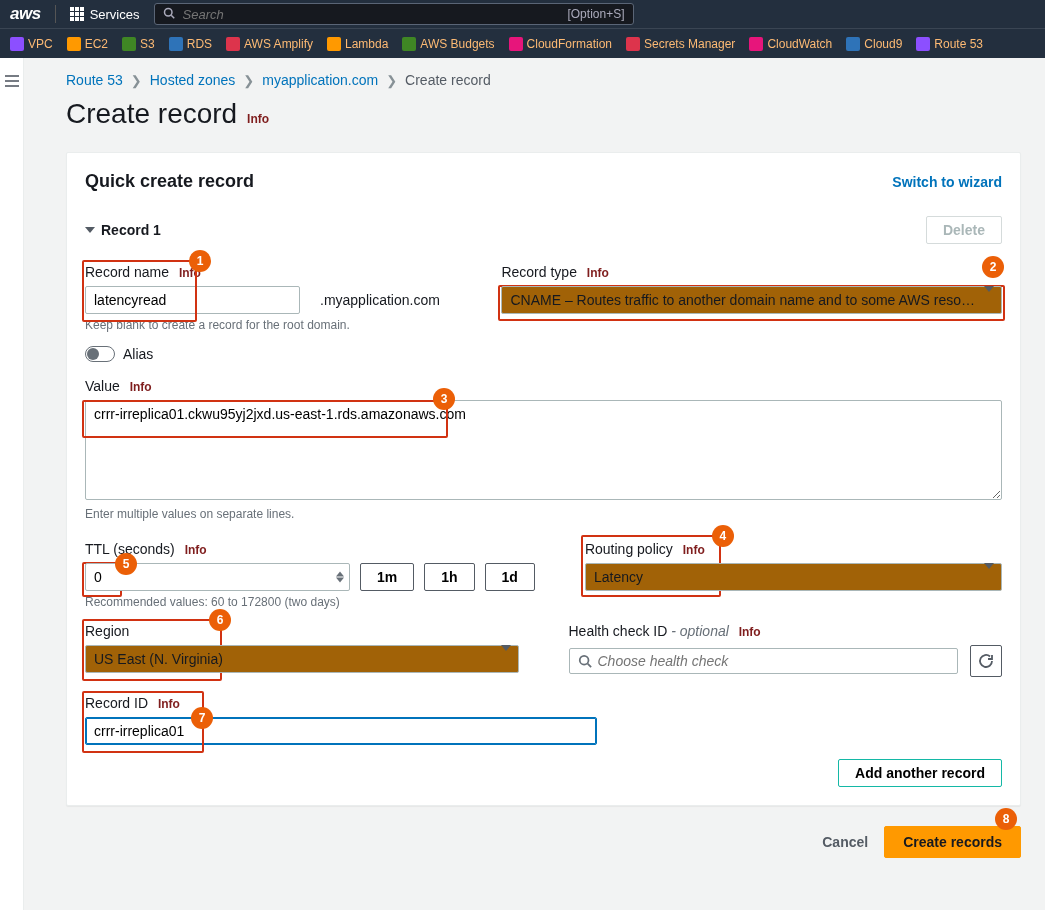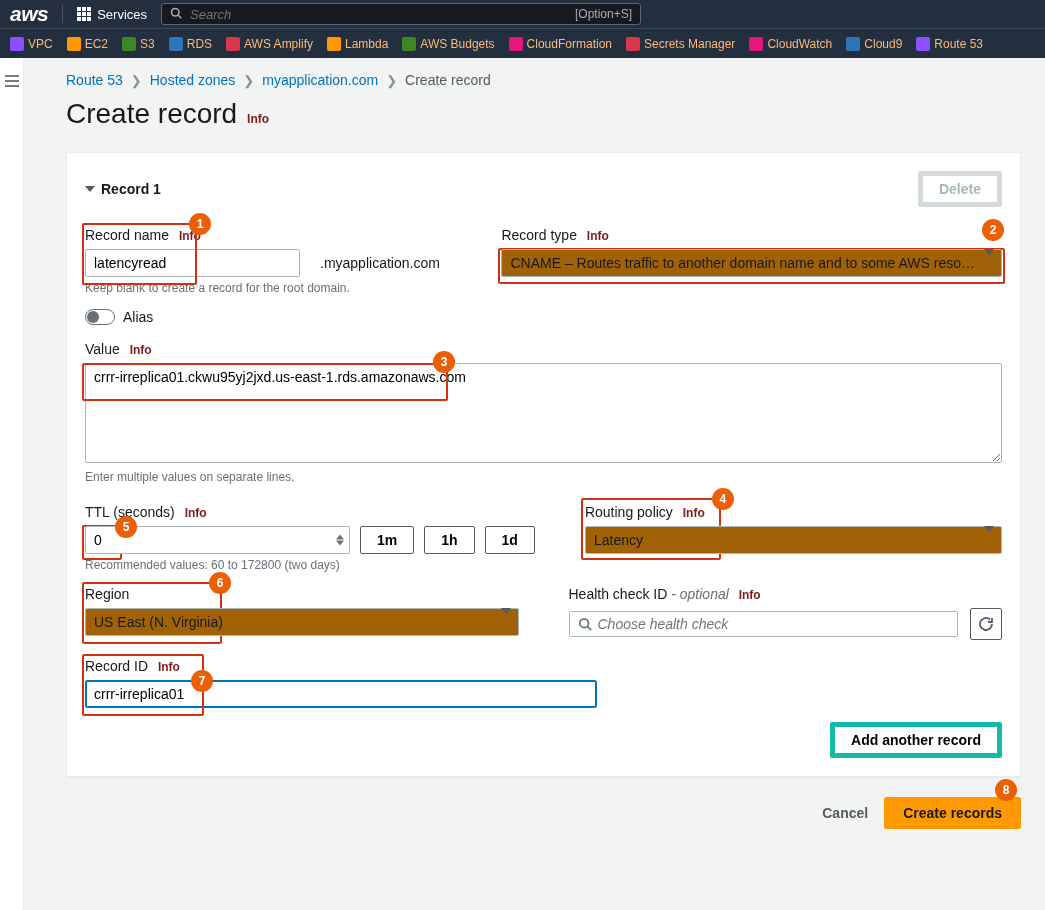--- a/index.html
+++ b/index.html
@@ -1,19 +1,19 @@
 <!DOCTYPE html>
 <html><head>
 <meta charset="utf-8">
 <style>
 * { box-sizing: border-box; margin: 0; padding: 0; font-family: "Amazon Ember", "Helvetica Neue", Arial, sans-serif; }
 body { background: #f2f3f3; font-size: 14px; color: #16191f; width: 1045px; }
 
 .topbar { background: #232f3e; height: 28px; display: flex; align-items: center; padding: 0 10px; color: #fff; gap: 14px; }
-.logo { font-weight: bold; font-size: 21px; letter-spacing: -0.5px; color: #fff; font-style: italic; }
+.logo { font-weight: bold; font-size: 17px; letter-spacing: -0.5px; color: #fff; font-style: italic; }
 .vline { width: 1px; height: 18px; background: #555; }
 .bento { display: inline-grid; grid-template-columns: repeat(3, 4px); grid-auto-rows: 4px; gap: 1px; }
 .bento span { background: #fff; }
 .topbar .svc { font-size: 13px; }
 .searchwrap { flex: 1; display: flex; align-items: center; background: #16191f; border: 1px solid #5a6576; border-radius: 3px; height: 22px; padding: 0 8px; gap: 8px; color: #aab; max-width: 480px; }
 .searchwrap input { flex: 1; background: transparent; border: none; color: #fff; font-style: italic; outline: none; font-size: 13px; }
 .shortcut { font-size: 12px; color: #aab; }
 
 .svcnav { background: #232f3e; border-top: 1px solid #3a4553; height: 30px; display: flex; align-items: center; padding: 0 10px; gap: 14px; font-size: 12px; }
 .svcnav a { color: #fdba74; text-decoration: none; display: inline-flex; align-items: center; gap: 4px; }
@@ -27,21 +27,21 @@
 .chev { color: #879196; font-size: 13px; }
 h1 { font-size: 28px; font-weight: 400; display: inline; }
 .info { color: #7f1d1d; font-size: 12px; font-weight: bold; margin-left: 6px; cursor: pointer; }
 .panel { background: #fff; border: 1px solid #eaeded; border-radius: 2px; margin-top: 22px; padding: 18px 18px 18px 18px; box-shadow: 0 1px 1px rgba(0,0,0,0.05);}
 .panel-head { display: flex; justify-content: space-between; align-items: center; margin-bottom: 24px; }
 .panel-head h2 { font-size: 18px; font-weight: 700; }
 .switch-link { color: #0073bb; font-weight: bold; font-size: 14px; }
 .rechead { display: flex; justify-content: space-between; align-items: center; margin-bottom: 20px;}
 .rechead .title { font-weight: bold; font-size: 14px; display: flex; align-items: center; gap: 6px;}
 .carrot { width:0; height:0; border-left:5px solid transparent; border-right:5px solid transparent; border-top:6px solid #545b64; }
-.btn { background: #fff; border: 5px solid #14b8a6; border-radius: 2px; padding: 5px 16px; font-weight: bold; cursor: pointer; font-size: 14px;}
+.btn { background: #fff; border: 1px solid #14b8a6; border-radius: 2px; padding: 5px 16px; font-weight: bold; cursor: pointer; font-size: 14px;}
 .btn:disabled, .btn.disabled { color: #aab7b8; border-color: #d5dbdb; }
 .row { display: flex; gap: 50px; margin-bottom: 4px;}
 .col { flex: 1; position: relative; }
 .label { font-size: 14px; color: #16191f; margin-bottom: 6px; display: block; }
 .hint { font-size: 12px; color: #687078; margin-top: 4px; }
 .input, select, textarea { width: 100%; border: 1px solid #aab7b8; border-radius: 2px; padding: 5px 8px; font-size: 14px; font-family: inherit; background:#fff;}
 .recname-row { display: flex; align-items: center; gap: 0; }
 .recname-row .input { width: 215px; }
 .suffix { padding-left: 20px; color: #16191f; }
 .select-wrap { position: relative; }
@@ -180,20 +180,24 @@
       <span class="chev">❯</span>
       <span>Create record</span>
     </div>
 
     <div>
       <h1>Create record</h1>
       <span class="info">Info</span>
     </div>
 
     <div class="panel">
+      <div class="panel-head">
+        <h2>Quick create record</h2>
+        <a class="switch-link">Switch to wizard</a>
+      </div>
 
       <div class="rechead">
         <div class="title">
           <span class="carrot"></span>
           <span>Record 1</span>
         </div>
         <button class="btn disabled">Delete</button>
       </div>
 
       <div class="row">

